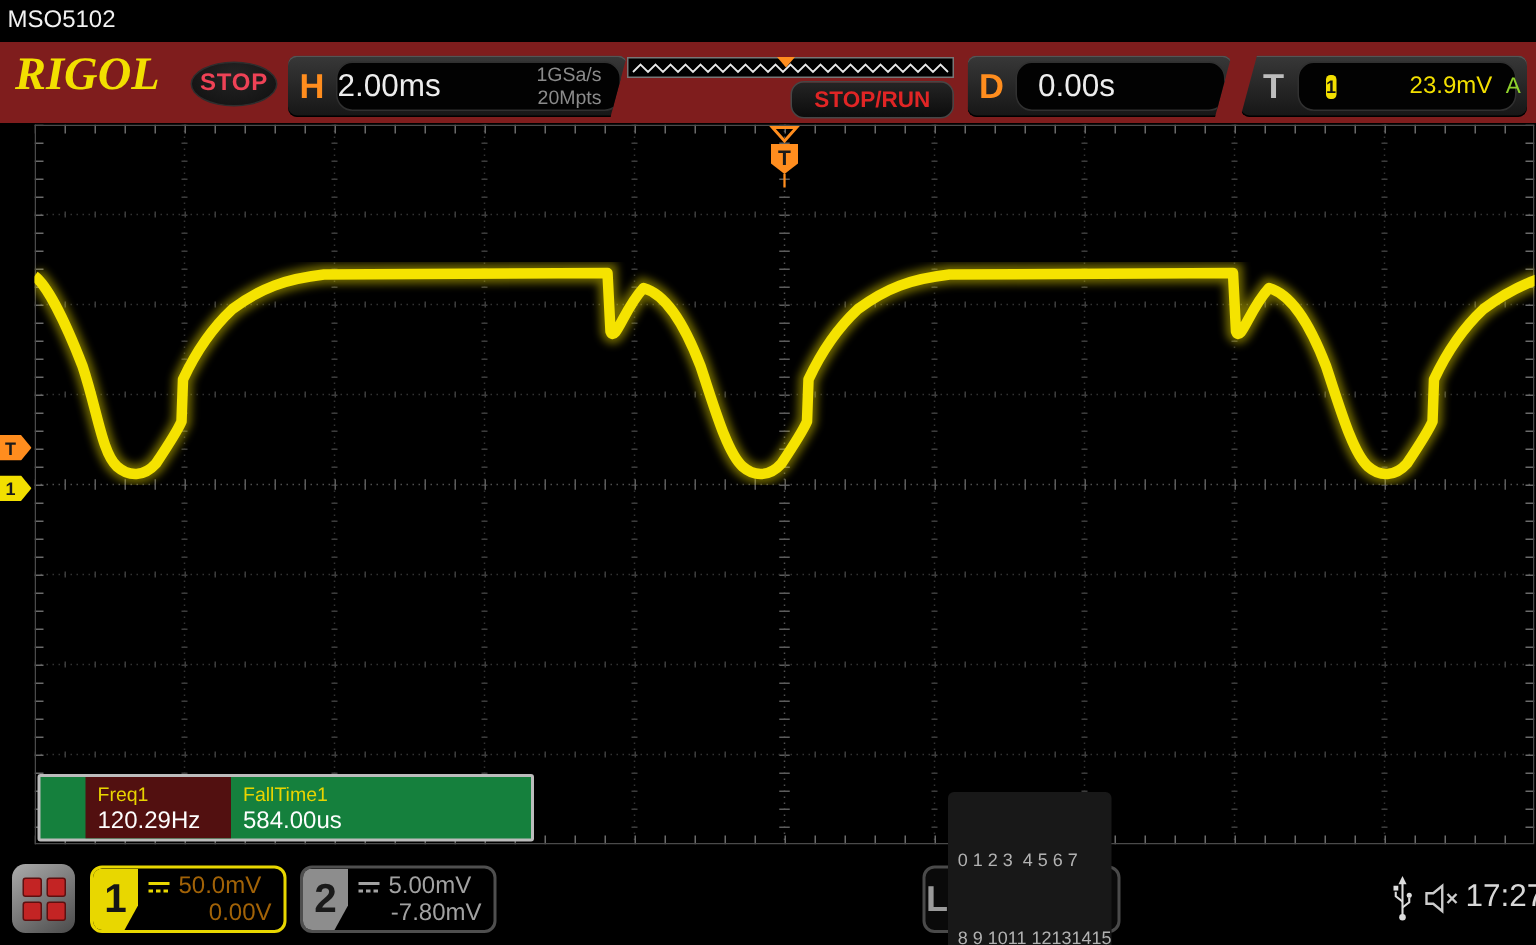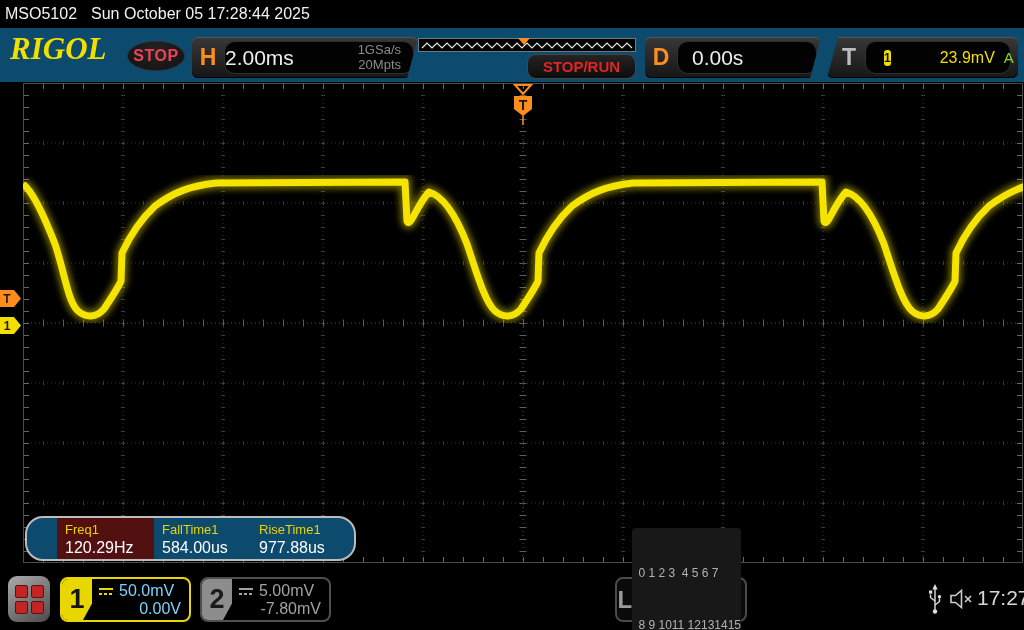--- a/index.html
+++ b/index.html
@@ -6,21 +6,21 @@
   html,body { background:#000; }
   body {
     position:relative; width:1024px; height:630px; overflow:hidden;
     font-family:"Liberation Sans", sans-serif; color:#fff;
   }
   
   .titlebar { position:absolute; left:0; top:0; width:100%; height:28px;
     display:flex; align-items:center; gap:14px; padding-left:5px;
     font-size:16px; color:#f2f2f2; background:#000; }
   
-  .header { position:absolute; left:0; top:28px; width:100%; height:54px; background:#0c4a6e; }
+  .header { position:absolute; left:0; top:28px; width:100%; height:54px; background:#7f1d1d; }
   .logo { position:absolute; left:10px; top:3px; font-family:"Liberation Serif", serif;
     font-weight:bold; font-style:italic; font-size:31px; color:#f2df00; letter-spacing:0; }
   .stop-badge { position:absolute; left:127px; top:13px; width:58px; height:30px;
     background:radial-gradient(ellipse at 50% 30%, #242424, #101010);
     border:1px solid #2e2e2e; border-radius:50%;
     display:flex; align-items:center; justify-content:center;
     color:#ee4256; font-weight:bold; font-size:16px; letter-spacing:.5px;text-align:center; }
   .hgroup { position:absolute; top:9px; height:41px;
     background:linear-gradient(180deg,#383838,#161616);
     border-radius:6px; box-shadow:inset 0 1px 0 #555, inset 0 -1px 0 #000;
@@ -54,21 +54,21 @@
   .btn-measure { left:420px; width:93px; color:#f0e000;margin-top:48px; }
   .btn-stoprun { left:527px; width:109px; color:#e02525; }
   
   .screen { position:absolute; left:23px; top:83px; width:1000px; height:480px; background:#000; }
   .screen svg { position:absolute; left:0; top:0; }
   .side-tag { position:absolute; width:21px; height:17px; }
   .tag-trig { left:0; top:290px; }
   .tag-ch1 { left:0; top:317px; }
   
   .meas-panel { position:absolute; left:25px; top:516px; width:331px; height:45px;
-    background:#0c4a6e; border:2px solid #bcbcbc; border-radius:18px;
+    background:#15803d; border:2px solid #bcbcbc; border-radius:2px;
     display:flex; padding-left:30px; overflow:hidden; }
   .meas-item { width:97px; padding:4px 0 0 8px; }
   .meas-item.hl { background:#521010; }
   .meas-label { color:#e8d400; font-size:13px; margin-bottom:2px; }
   .meas-value { color:#fdfdfd; font-size:16px; }
   
   .bottombar { position:absolute; left:0; top:570px; width:1024px; height:60px; background:#000; }
   .menu-icon { position:absolute; left:8px; top:6px; width:42px; height:46px;
     background:linear-gradient(145deg,#ababab,#4a4a4a); border-radius:9px;
     display:grid; grid-template-columns:13px 13px; grid-template-rows:13px 13px;
@@ -79,40 +79,39 @@
   .ch1 { left:60px; border:2px solid #e8d700; }
   .ch2 { left:200px; border:2px solid #4f4f4f; }
   .chnum { width:30px; display:flex; align-items:center; justify-content:center;
     font-size:27px; font-weight:bold; }
   .ch1 .chnum { background:#e8d700; color:#151515;
     clip-path:polygon(0 0,100% 0,100% 60%,70% 100%,0 100%); }
   .ch2 .chnum { background:#8d8d8d; color:#1a1a1a;
     clip-path:polygon(0 0,100% 0,100% 60%,70% 100%,0 100%); }
   .chvals { flex:1; display:flex; flex-direction:column; justify-content:center;
     padding:1px 8px 1px 6px; font-size:16px; }
-  .ch1 .chvals { color:#7dd3fc; }
+  .ch1 .chvals { color:#a16207; }
   .ch2 .chvals { color:#a2a2a2; }
   .chrow1 { display:flex; align-items:center; gap:5px; }
   .chrow2 { text-align:right; }
   .lbadge { position:absolute; left:615px; top:7px; width:132px; height:45px;
     border:2px solid #4a4a4a; border-radius:8px; background:#0a0a0a;
     display:flex; align-items:center; }
   .lbadge .llabel { width:27px; text-align:center; font-size:24px; font-weight:bold; color:#9a9a9a; }
   .ldigits { flex:1; background:#181818; border-radius:4px; margin:3px 4px 3px 0;
     padding:2px 0 2px 6px; color:#b2b2b2; font-size:12px; line-height:1.45; white-space:pre; }
   .usb-icon { position:absolute; left:928px; top:14px; }
   .mute-icon { position:absolute; left:950px; top:18px; }
   .clock { position:absolute; left:977px; top:16px; font-size:21px; color:#d8d8d8; }
 </style>
 </head>
 <body>
 
 <div class="titlebar">
   <span>MSO5102</span>
-  <span>Sun October 05 17:28:44 2025</span>
 </div>
 
 <div class="header">
   <div class="logo">RIGOL</div>
   <div class="stop-badge">STOP</div>
 
   <div class="hgroup g-h">
     <span class="biglabel orange">H</span>
     <div class="pill pill-h">
       <span class="tb-main">2.00ms</span>
@@ -223,24 +222,20 @@
 
 <div class="meas-panel">
   <div class="meas-item hl">
     <div class="meas-label">Freq1</div>
     <div class="meas-value">120.29Hz</div>
   </div>
   <div class="meas-item">
     <div class="meas-label">FallTime1</div>
     <div class="meas-value">584.00us</div>
   </div>
-  <div class="meas-item">
-    <div class="meas-label">RiseTime1</div>
-    <div class="meas-value">977.88us</div>
-  </div>
 </div>
 
 <div class="bottombar">
   <div class="menu-icon">
     <span></span>
       <span></span>
     <span></span>
       <span></span>
   </div>
 

